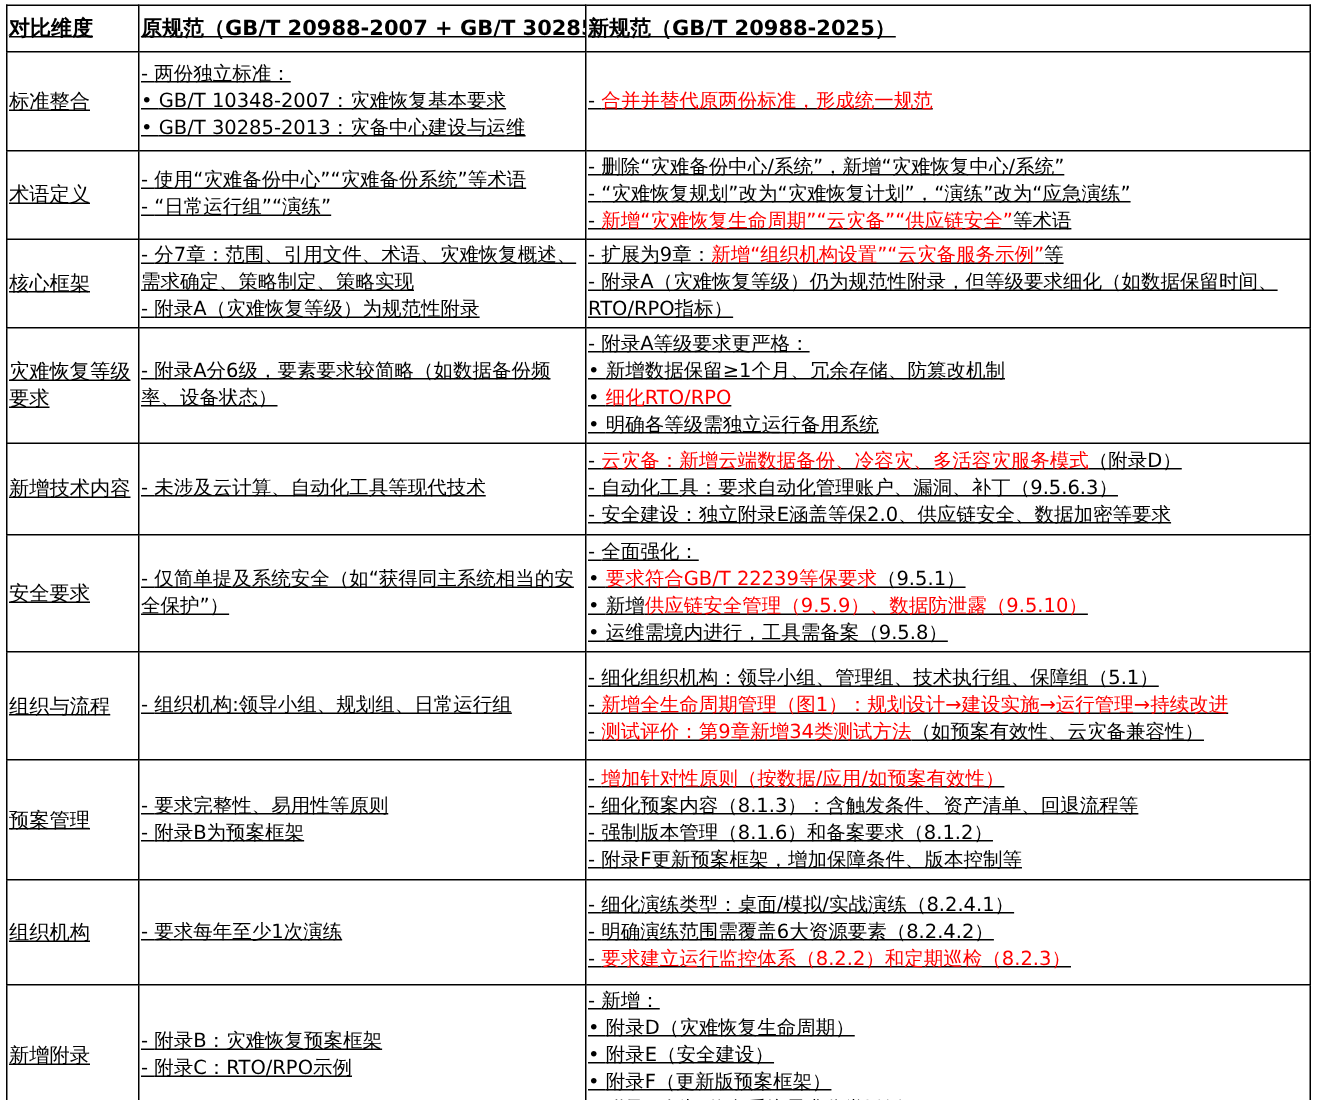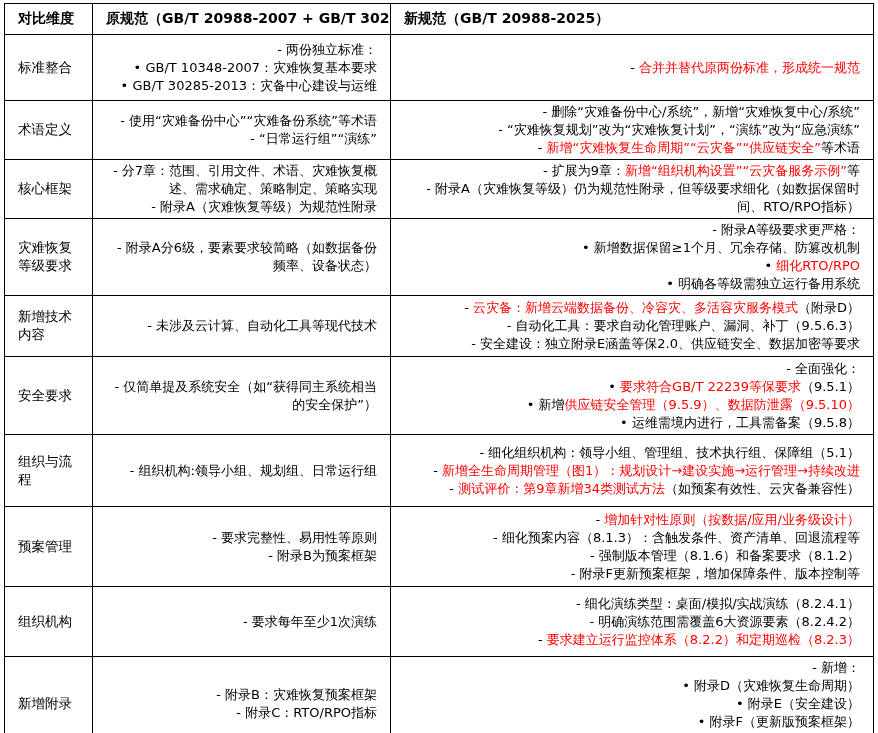--- a/index.html
+++ b/index.html
@@ -14,35 +14,36 @@
   }
   table.cmp {
     border-collapse:collapse;
     table-layout:fixed;
     width:869px;
     border:1px solid var(--border);
   }
   th, td {
     border:1px solid var(--border);
     vertical-align:middle;
-    padding:2px 13px;
+    padding:2px 1px;
     overflow:hidden;
+    text-decoration:underline;
   }
   col.c-dim { width:88px; }
   col.c-old { width:298px; }
   col.c-new { width:483px; }
   thead th {
     text-align:left;
     font-weight:bold;
     font-size:14px;
     height:31px;
     white-space:nowrap;
   }
   td.dim-cell { font-size:13.5px; }
-  .line { line-height:18px; text-align:right; }
+  .line { line-height:18px; text-align:left; }
   .marker { white-space:pre; }
   .seg-b { color:var(--ink); }
   .seg-r { color:var(--red); }
   tbody tr:nth-child(1){height:66px}
   tbody tr:nth-child(2){height:52px}
   tbody tr:nth-child(3){height:56px}
   tbody tr:nth-child(4){height:77px}
   tbody tr:nth-child(5){height:61px}
   tbody tr:nth-child(6){height:78px}
   tbody tr:nth-child(7){height:72px}
@@ -147,42 +148,42 @@
           <div class="line"><span class="marker seg-b">- </span><span class="seg-r">测试评价：第9章新增34类测试方法</span><span class="seg-b">（如预案有效性、云灾备兼容性）</span></div>
         </td>
       </tr>
       <tr>
         <td class="dim-cell">预案管理</td>
         <td class="content-cell">
           <div class="line"><span class="marker seg-b">- </span><span class="seg-b">要求完整性、易用性等原则</span></div>
           <div class="line"><span class="marker seg-b">- </span><span class="seg-b">附录B为预案框架</span></div>
         </td>
         <td class="content-cell">
-          <div class="line"><span class="marker seg-b">- </span><span class="seg-r">增加针对性原则（按数据/应用/业务级设计）</span></div>
+          <div class="line"><span class="marker seg-b">- </span><span class="seg-r">增加针对性原则（按数据/应用/如预案有效性）</span></div>
           <div class="line"><span class="marker seg-b">- </span><span class="seg-b">细化预案内容（8.1.3）：含触发条件、资产清单、回退流程等</span></div>
           <div class="line"><span class="marker seg-b">- </span><span class="seg-b">强制版本管理（8.1.6）和备案要求（8.1.2）</span></div>
           <div class="line"><span class="marker seg-b">- </span><span class="seg-b">附录F更新预案框架，增加保障条件、版本控制等</span></div>
         </td>
       </tr>
       <tr>
         <td class="dim-cell">组织机构</td>
         <td class="content-cell">
           <div class="line"><span class="marker seg-b">- </span><span class="seg-b">要求每年至少1次演练</span></div>
         </td>
         <td class="content-cell">
           <div class="line"><span class="marker seg-b">- </span><span class="seg-b">细化演练类型：桌面/模拟/实战演练（8.2.4.1）</span></div>
           <div class="line"><span class="marker seg-b">- </span><span class="seg-b">明确演练范围需覆盖6大资源要素（8.2.4.2）</span></div>
           <div class="line"><span class="marker seg-b">- </span><span class="seg-r">要求建立运行监控体系（8.2.2）和定期巡检（8.2.3）</span></div>
         </td>
       </tr>
       <tr>
         <td class="dim-cell">新增附录</td>
         <td class="content-cell">
           <div class="line"><span class="marker seg-b">- </span><span class="seg-b">附录B：灾难恢复预案框架</span></div>
-          <div class="line"><span class="marker seg-b">- </span><span class="seg-b">附录C：RTO/RPO指标</span></div>
+          <div class="line"><span class="marker seg-b">- </span><span class="seg-b">附录C：RTO/RPO示例</span></div>
         </td>
         <td class="content-cell">
           <div class="line"><span class="marker seg-b">- </span><span class="seg-b">新增：</span></div>
           <div class="line"><span class="marker seg-b">• </span><span class="seg-b">附录D（灾难恢复生命周期）</span></div>
           <div class="line"><span class="marker seg-b">• </span><span class="seg-b">附录E（安全建设）</span></div>
           <div class="line"><span class="marker seg-b">• </span><span class="seg-b">附录F（更新版预案框架）</span></div>
           <div class="line"><span class="marker seg-b">• </span><span class="seg-b">附录C改为“信息系统需求分类示例”</span></div>
         </td>
       </tr>
     </tbody>

